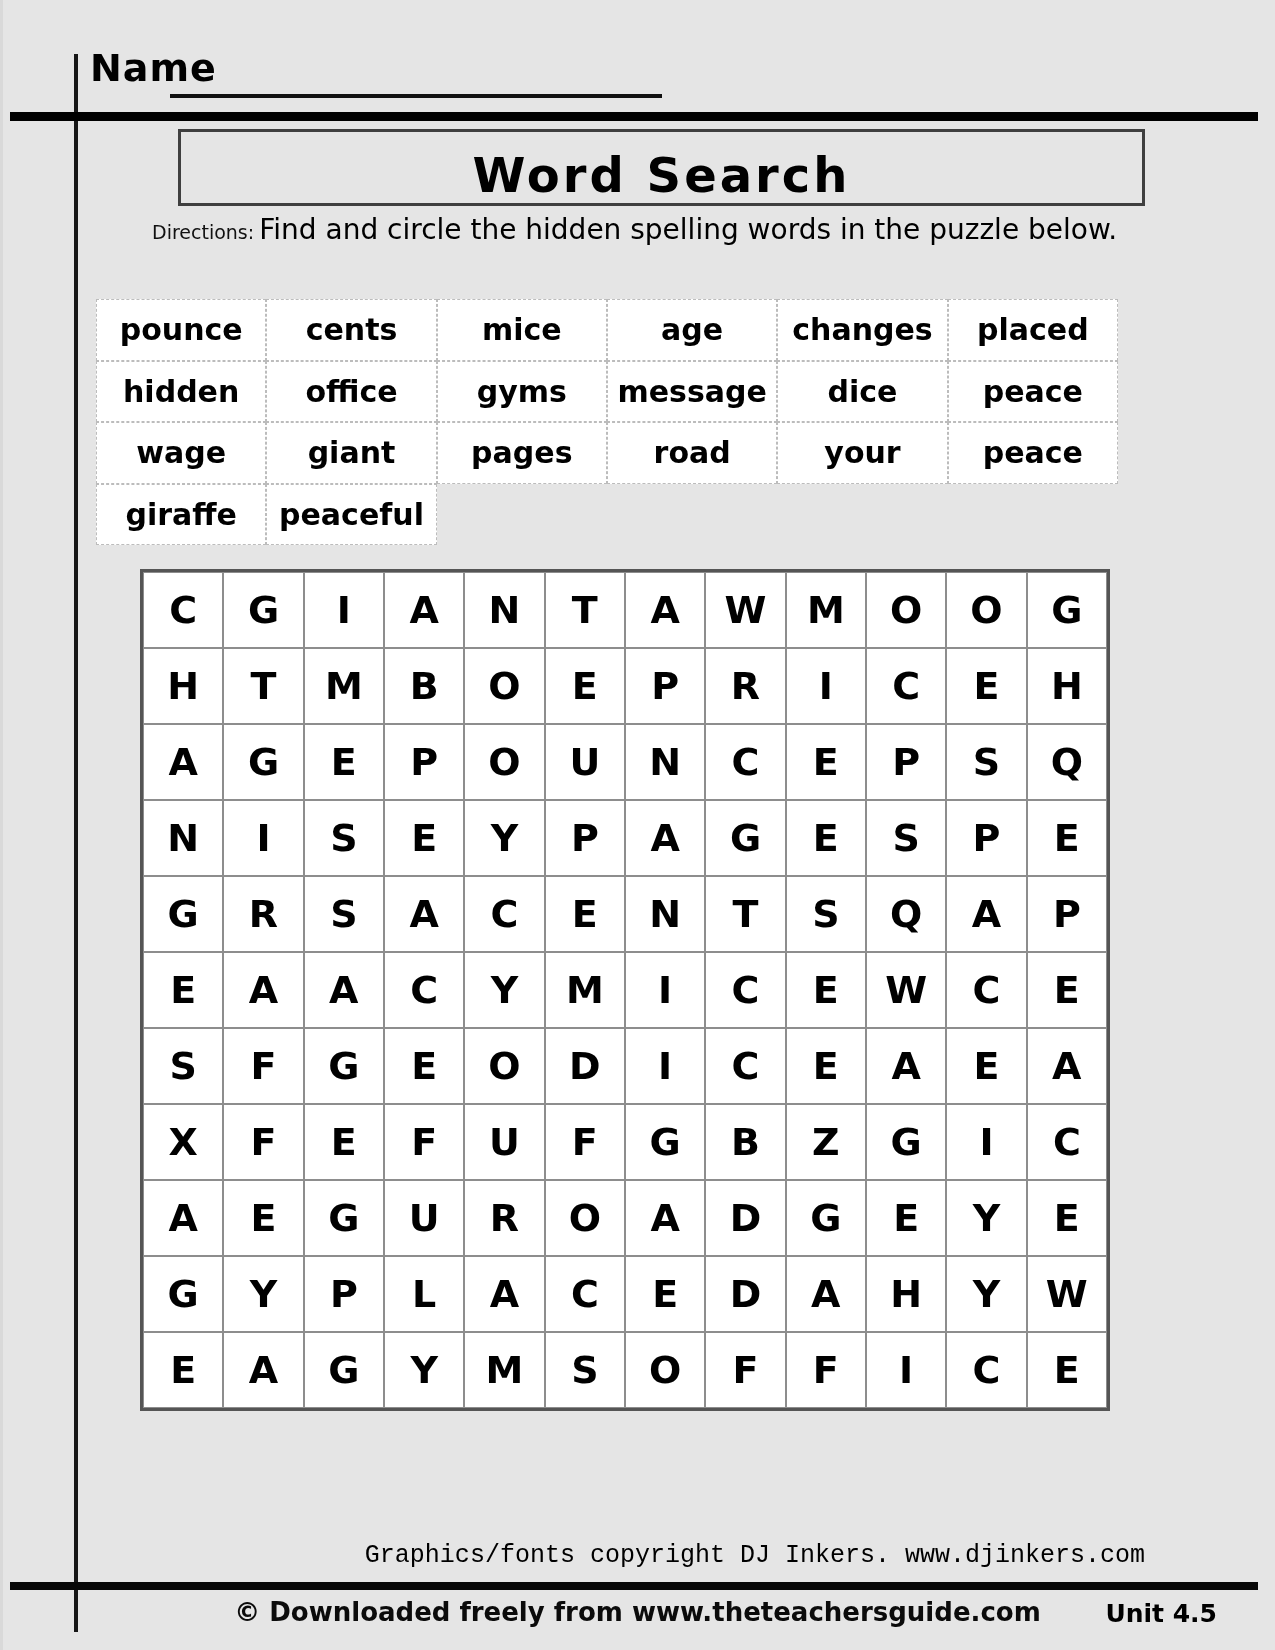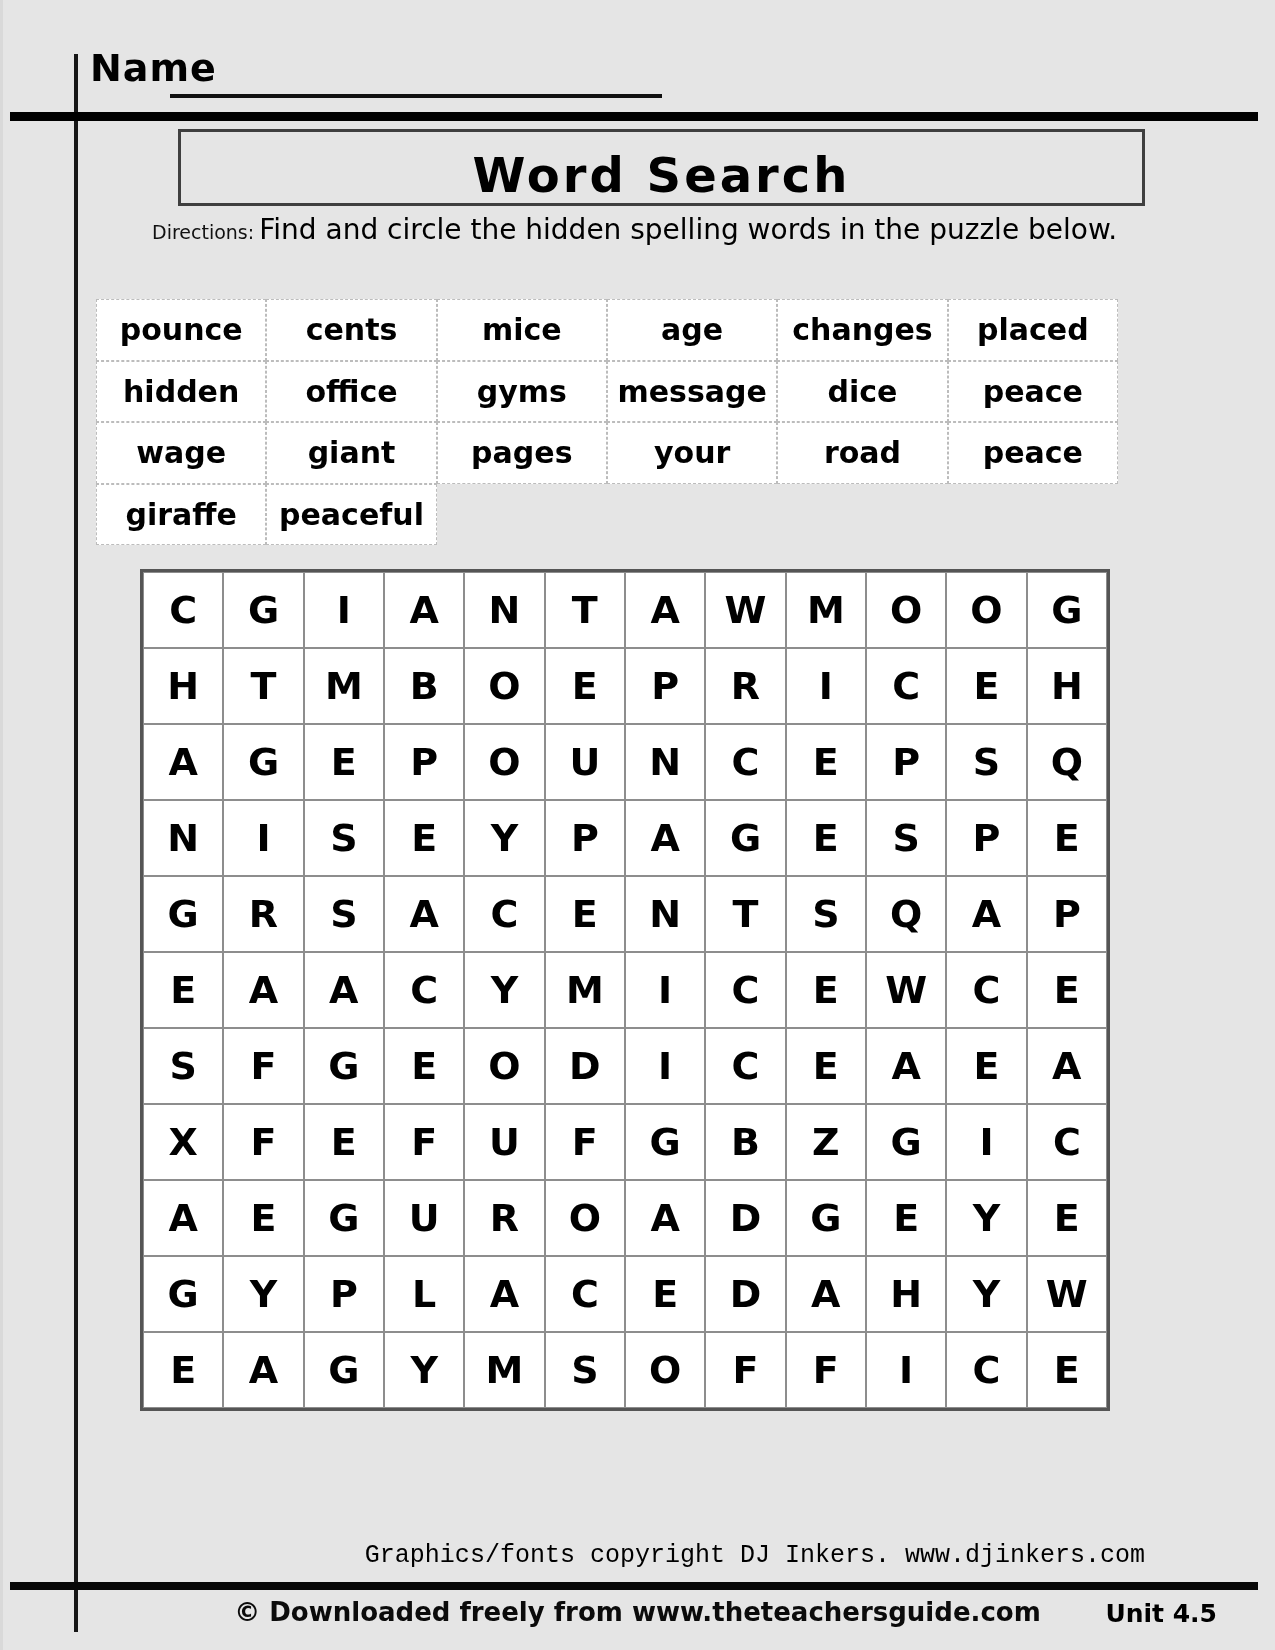--- a/index.html
+++ b/index.html
@@ -73,22 +73,22 @@
       <div class="wl-cell">placed</div>
       <div class="wl-cell">hidden</div>
       <div class="wl-cell">office</div>
       <div class="wl-cell">gyms</div>
       <div class="wl-cell">message</div>
       <div class="wl-cell">dice</div>
       <div class="wl-cell">peace</div>
       <div class="wl-cell">wage</div>
       <div class="wl-cell">giant</div>
       <div class="wl-cell">pages</div>
+      <div class="wl-cell">road</div>
       <div class="wl-cell">your</div>
-      <div class="wl-cell">road</div>
       <div class="wl-cell">peace</div>
       <div class="wl-cell">giraffe</div>
       <div class="wl-cell">peaceful</div>
     </div>
 
   <div class="puzzle">
       <div class="pz-cell">C</div>
       <div class="pz-cell">G</div>
       <div class="pz-cell">I</div>
       <div class="pz-cell">A</div>

